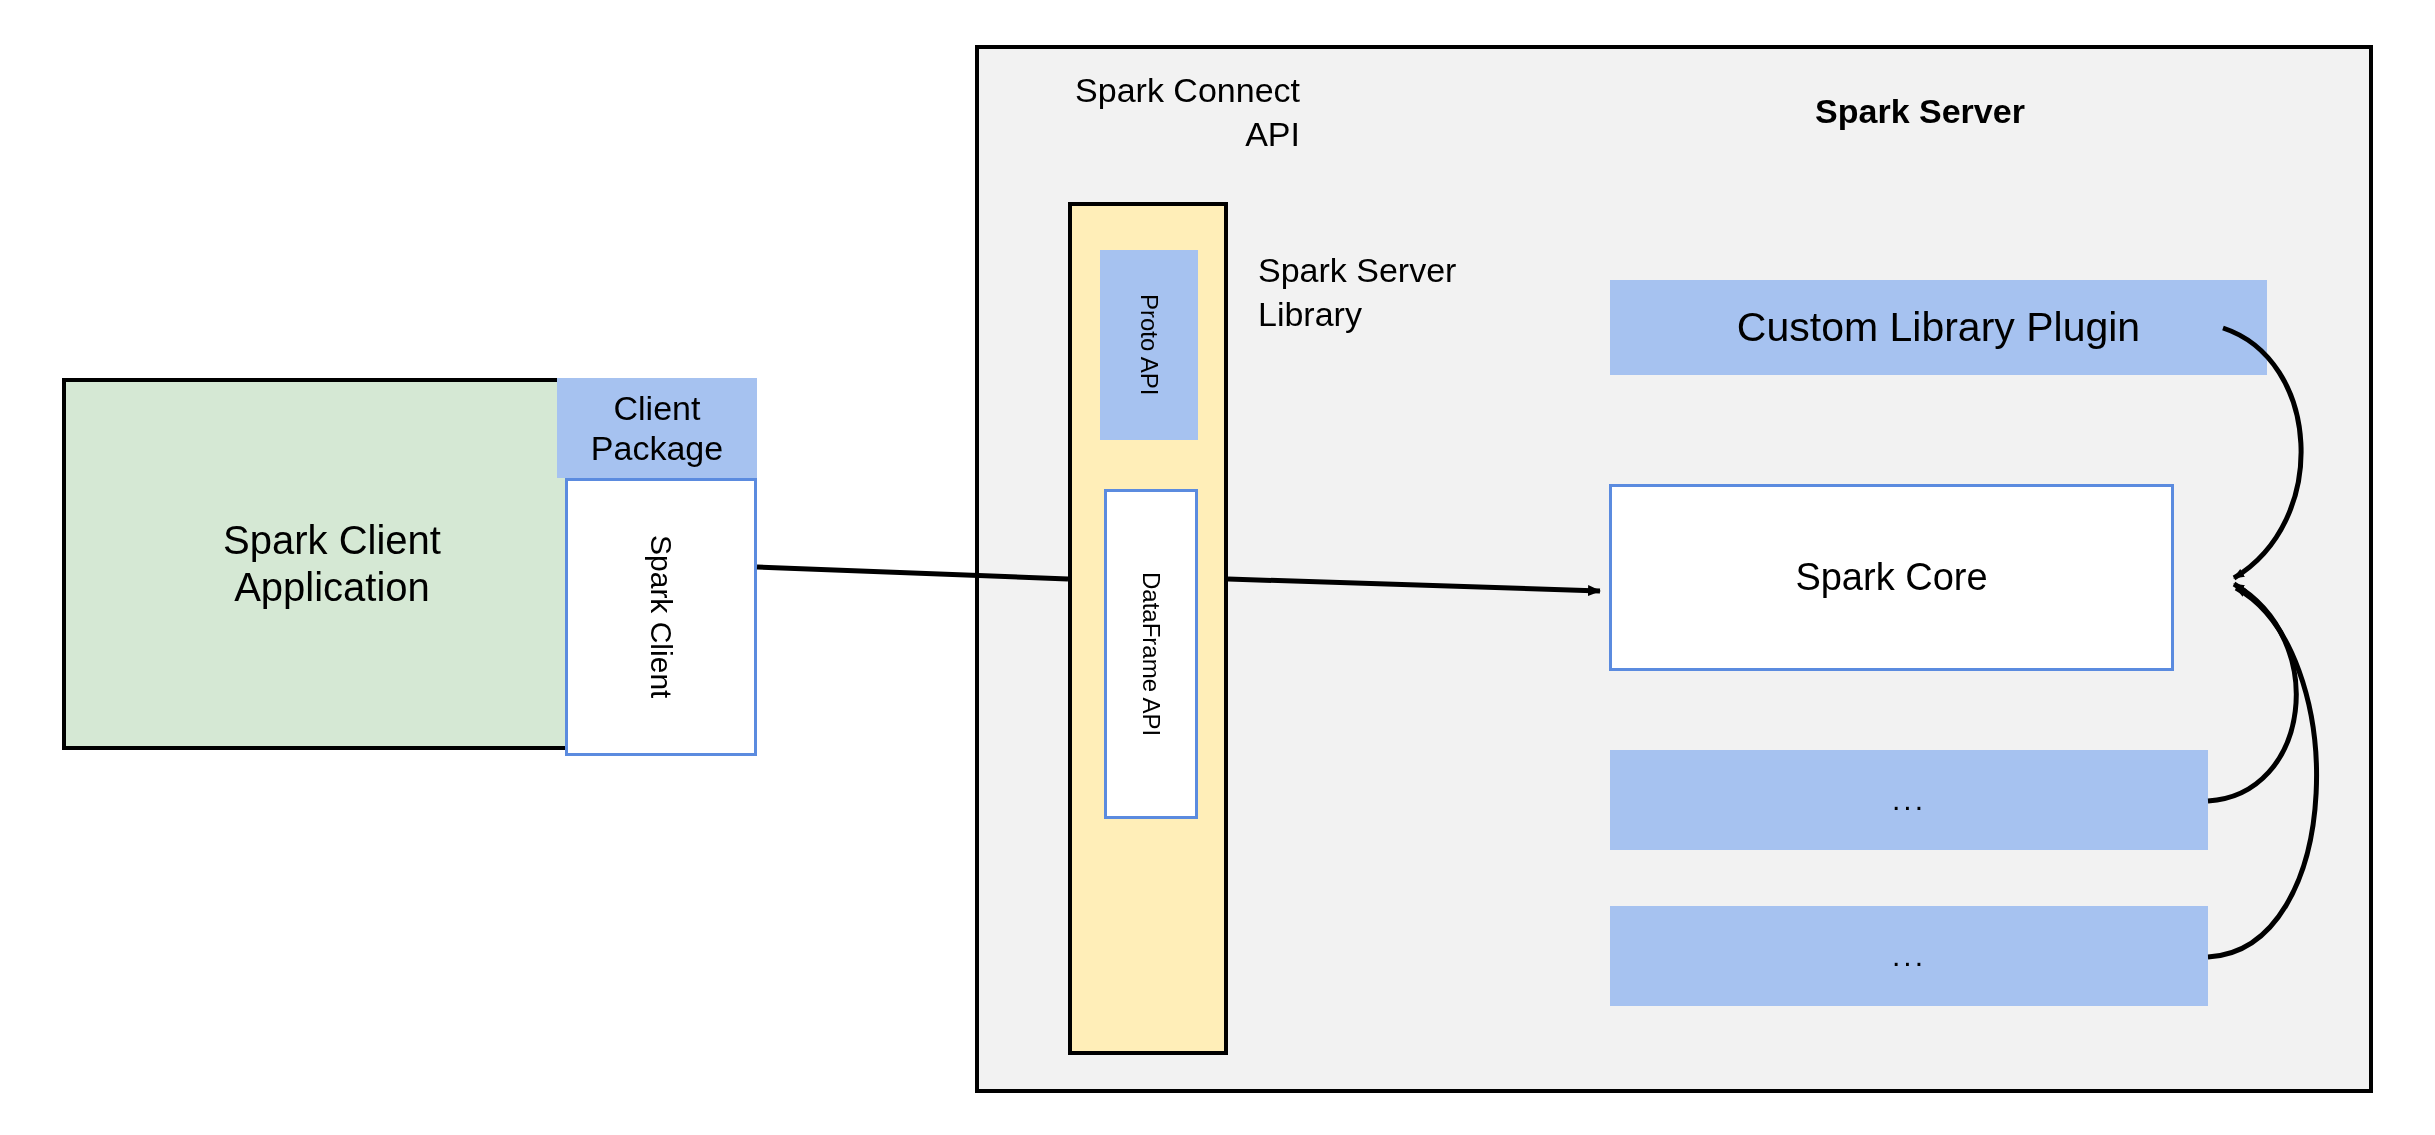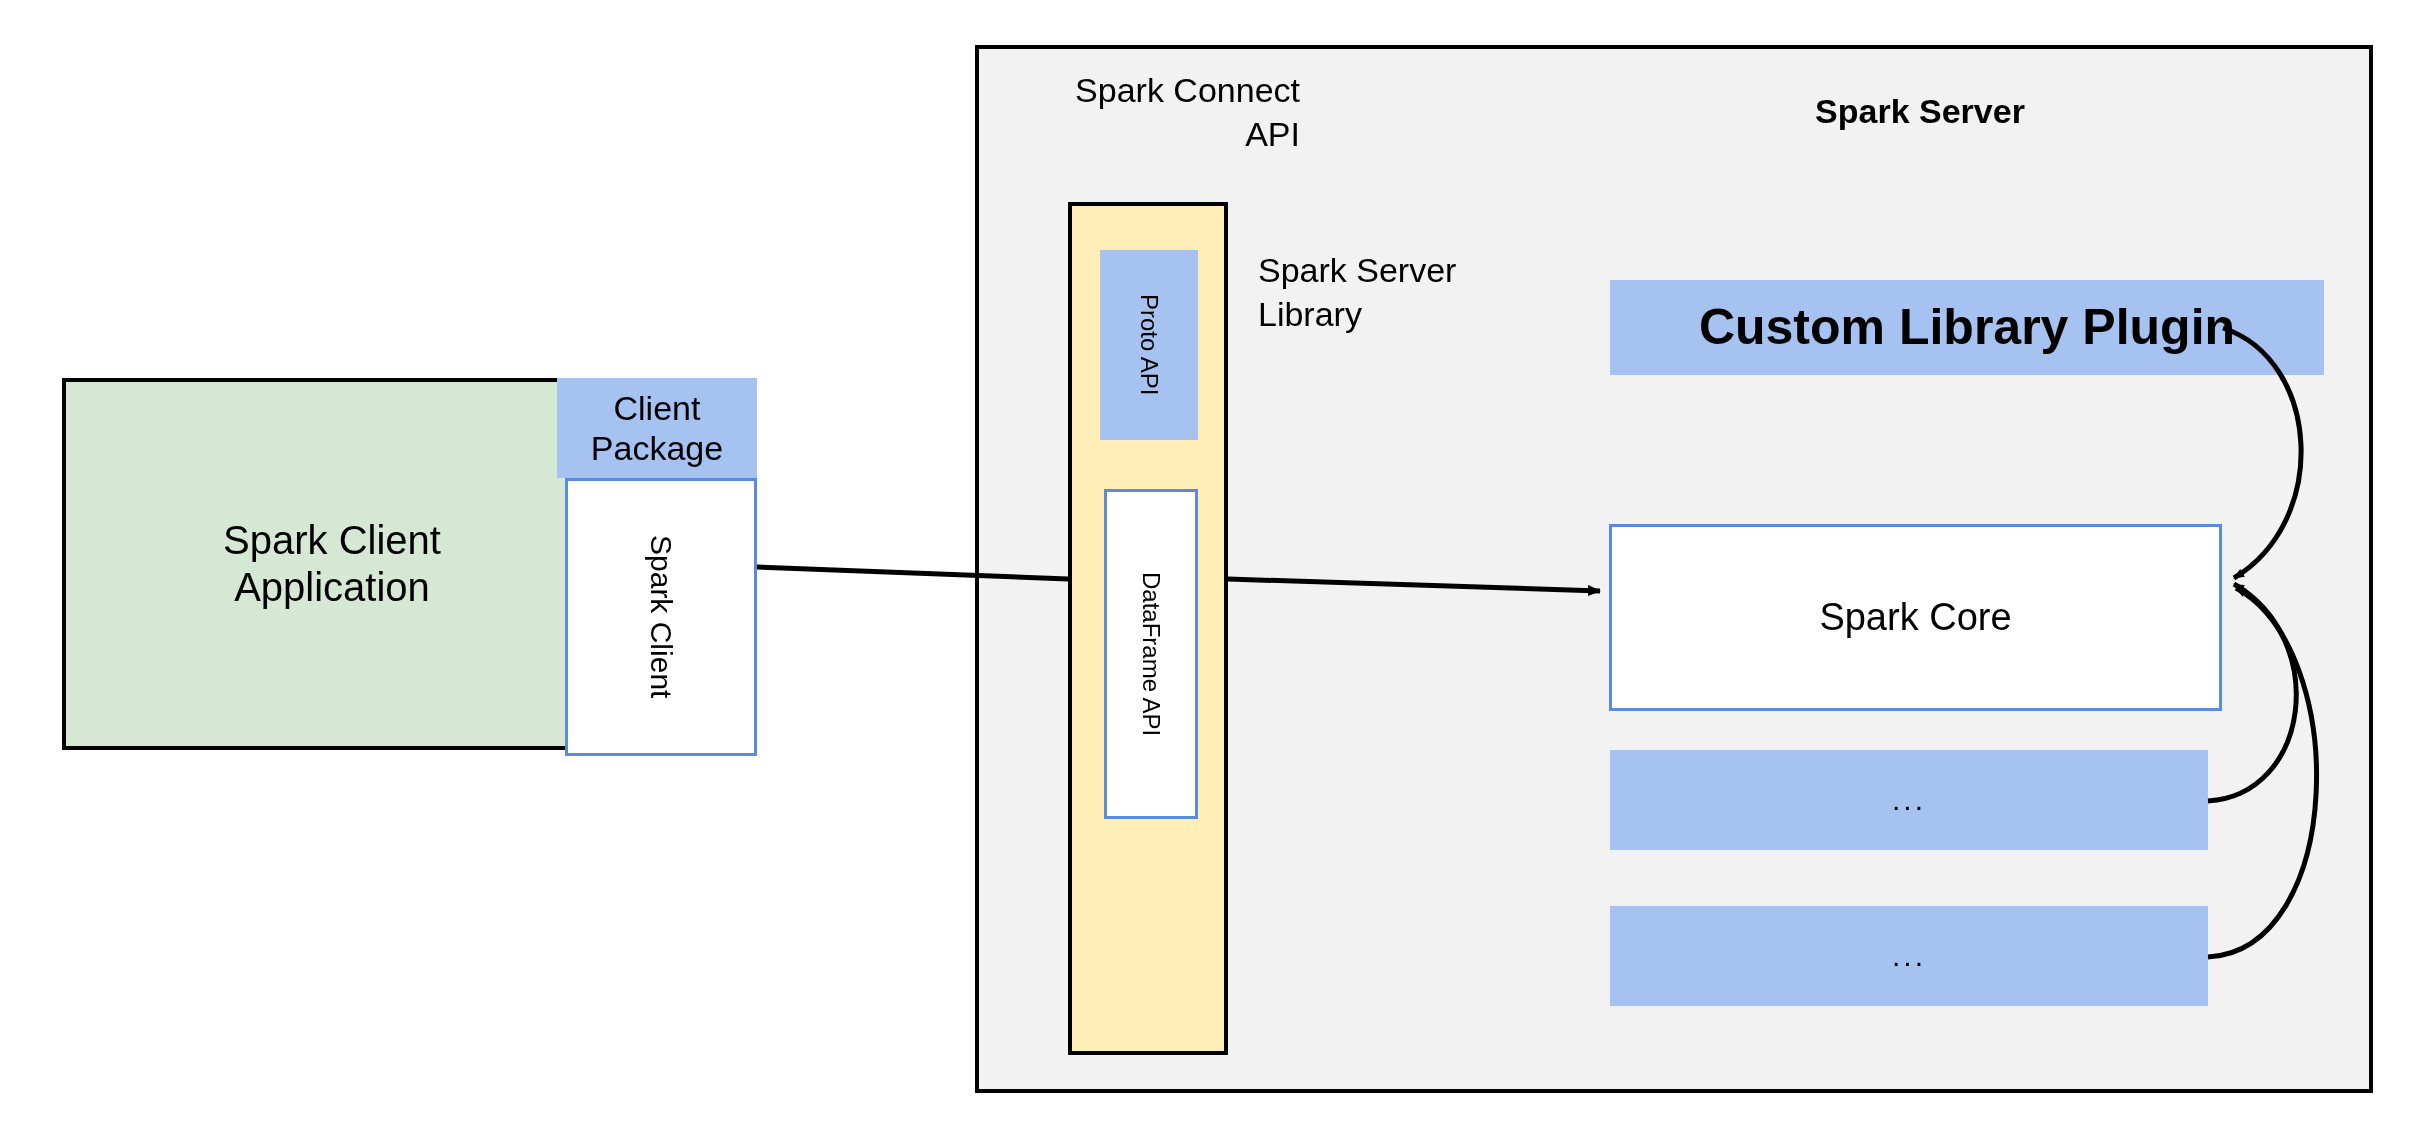--- a/index.html
+++ b/index.html
@@ -145,36 +145,34 @@
   #dataframe-api-label {
     writing-mode: vertical-rl;
     text-orientation: mixed;
     font-size: 24px;
     white-space: nowrap;
   }
 
   
   #custom-library-plugin-box {
     left: 1610px; top: 280px;
-    width: 714px; height: 95px;
-    background: #a6c2f0;
-    border: none;
-    font-size: 50px;
-    z-index: 4;
-    font-weight: bold;
+    width: 657px; height: 95px;
+    background: #a6c2f0;
+    border: none;
+    font-size: 41px;
+    z-index: 4;
   }
 
   #spark-core-box {
     left: 1609px; top: 484px;
-    width: 613px; height: 187px;
+    width: 565px; height: 187px;
     background: #ffffff;
     border: 3px solid #5b8bdf;
     font-size: 38px;
     z-index: 4;
-    margin-top: 40px;
   }
 
   #ellipsis-box-1 {
     left: 1610px; top: 750px;
     width: 598px; height: 100px;
     background: #a6c2f0;
     border: none;
     font-size: 30px;
     letter-spacing: 3px;
     z-index: 4;

